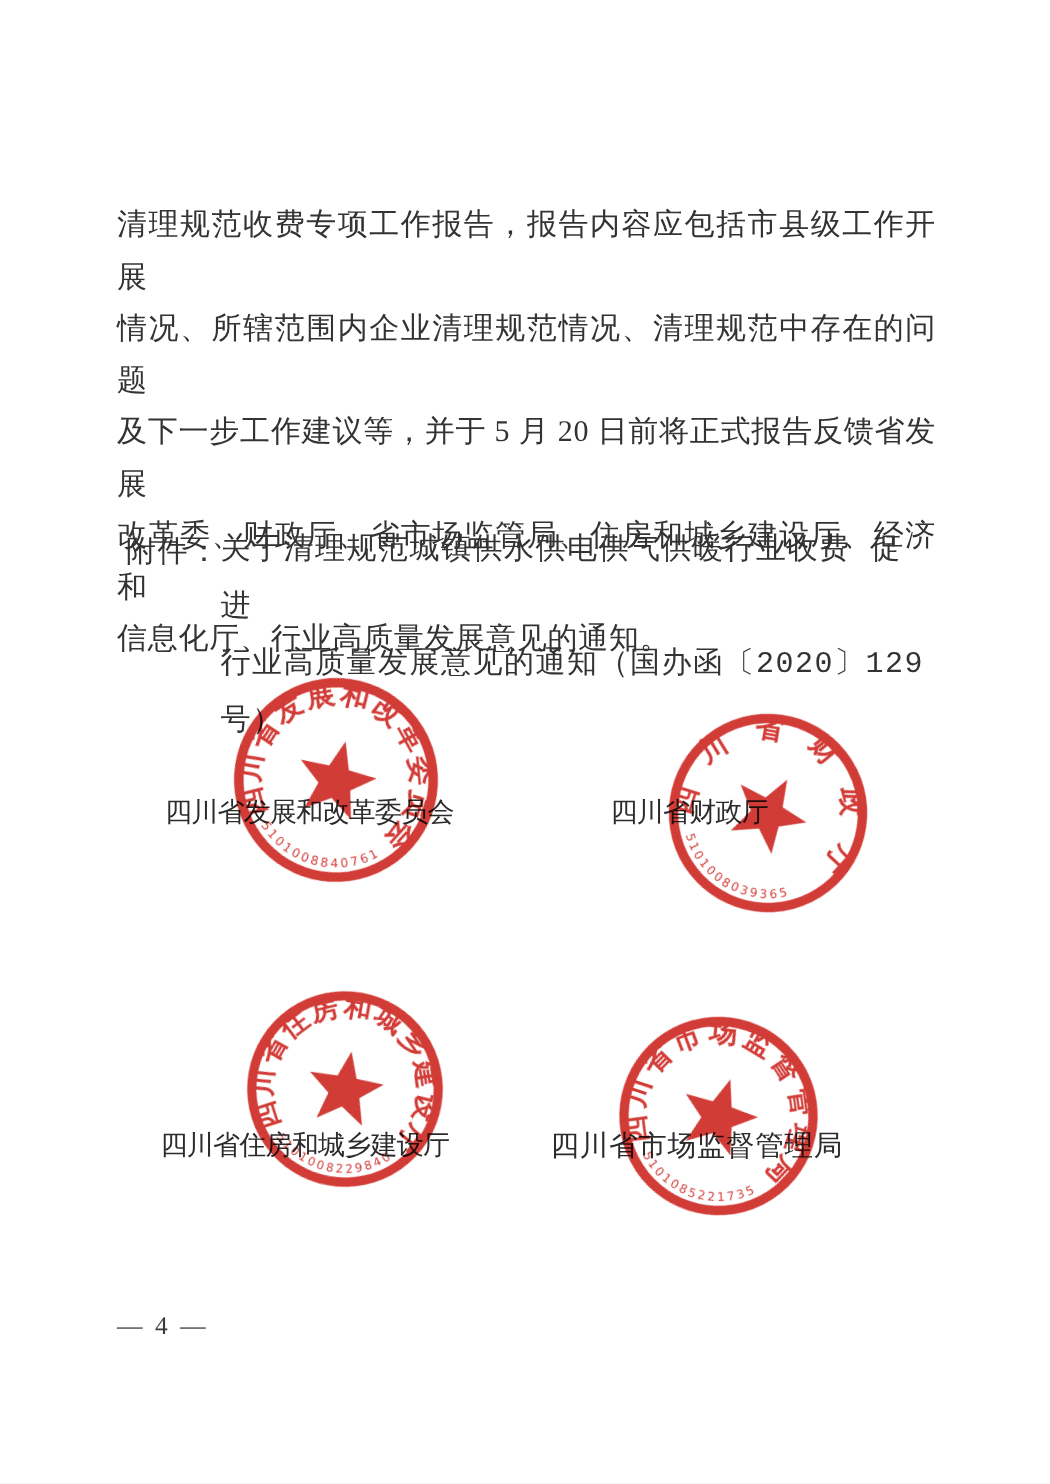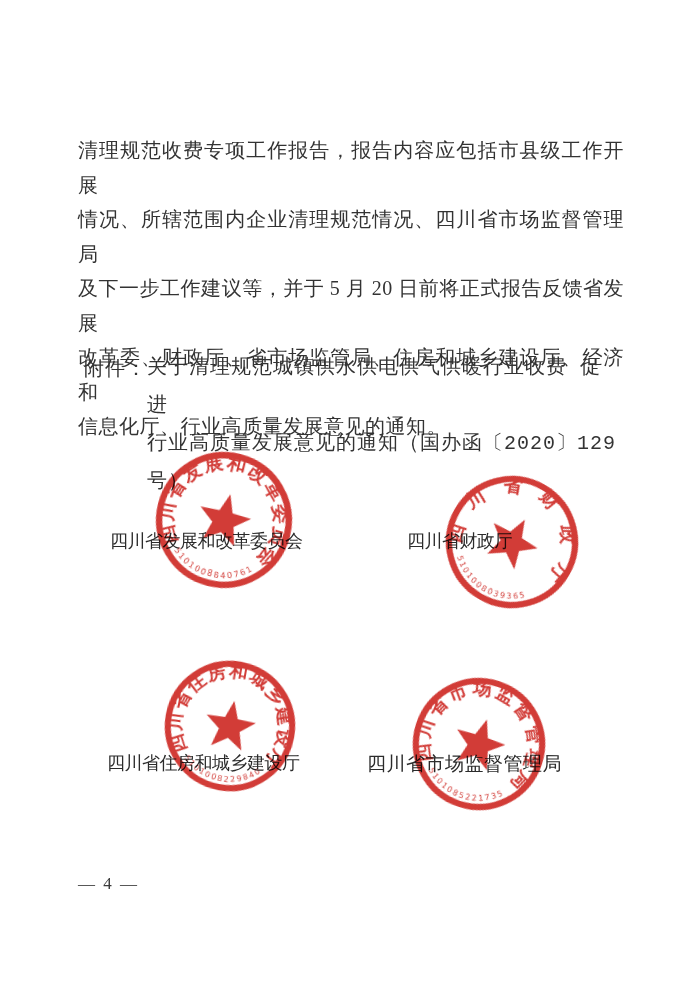--- a/index.html
+++ b/index.html
@@ -73,21 +73,21 @@
     font-size:17px; color:#3a3a3a; letter-spacing:2px;
   }
 </style>
 </head>
 <body>
 
 <div class="page">
 
   <div class="body-text">
     <div class="body-line">清理规范收费专项工作报告，报告内容应包括市县级工作开展</div>
-    <div class="body-line">情况、所辖范围内企业清理规范情况、四川省市场监督管理局</div>
+    <div class="body-line">情况、所辖范围内企业清理规范情况、清理规范中存在的问题</div>
     <div class="body-line">及下一步工作建议等，并于 5 月 20 日前将正式报告反馈省发展</div>
     <div class="body-line">改革委、财政厅、省市场监管局、住房和城乡建设厅、经济和</div>
     <div class="body-line last">信息化厅、行业高质量发展意见的通知。</div>
   </div>
 
   <div class="attachment">
     <div class="attach-label">附件：</div>
     <div class="attach-lines">
       <div class="attach-line">关于清理规范城镇供水供电供气供暖行业收费 促进</div>
       <div class="attach-line">行业高质量发展意见的通知（国办函〔2020〕129 号）</div>

